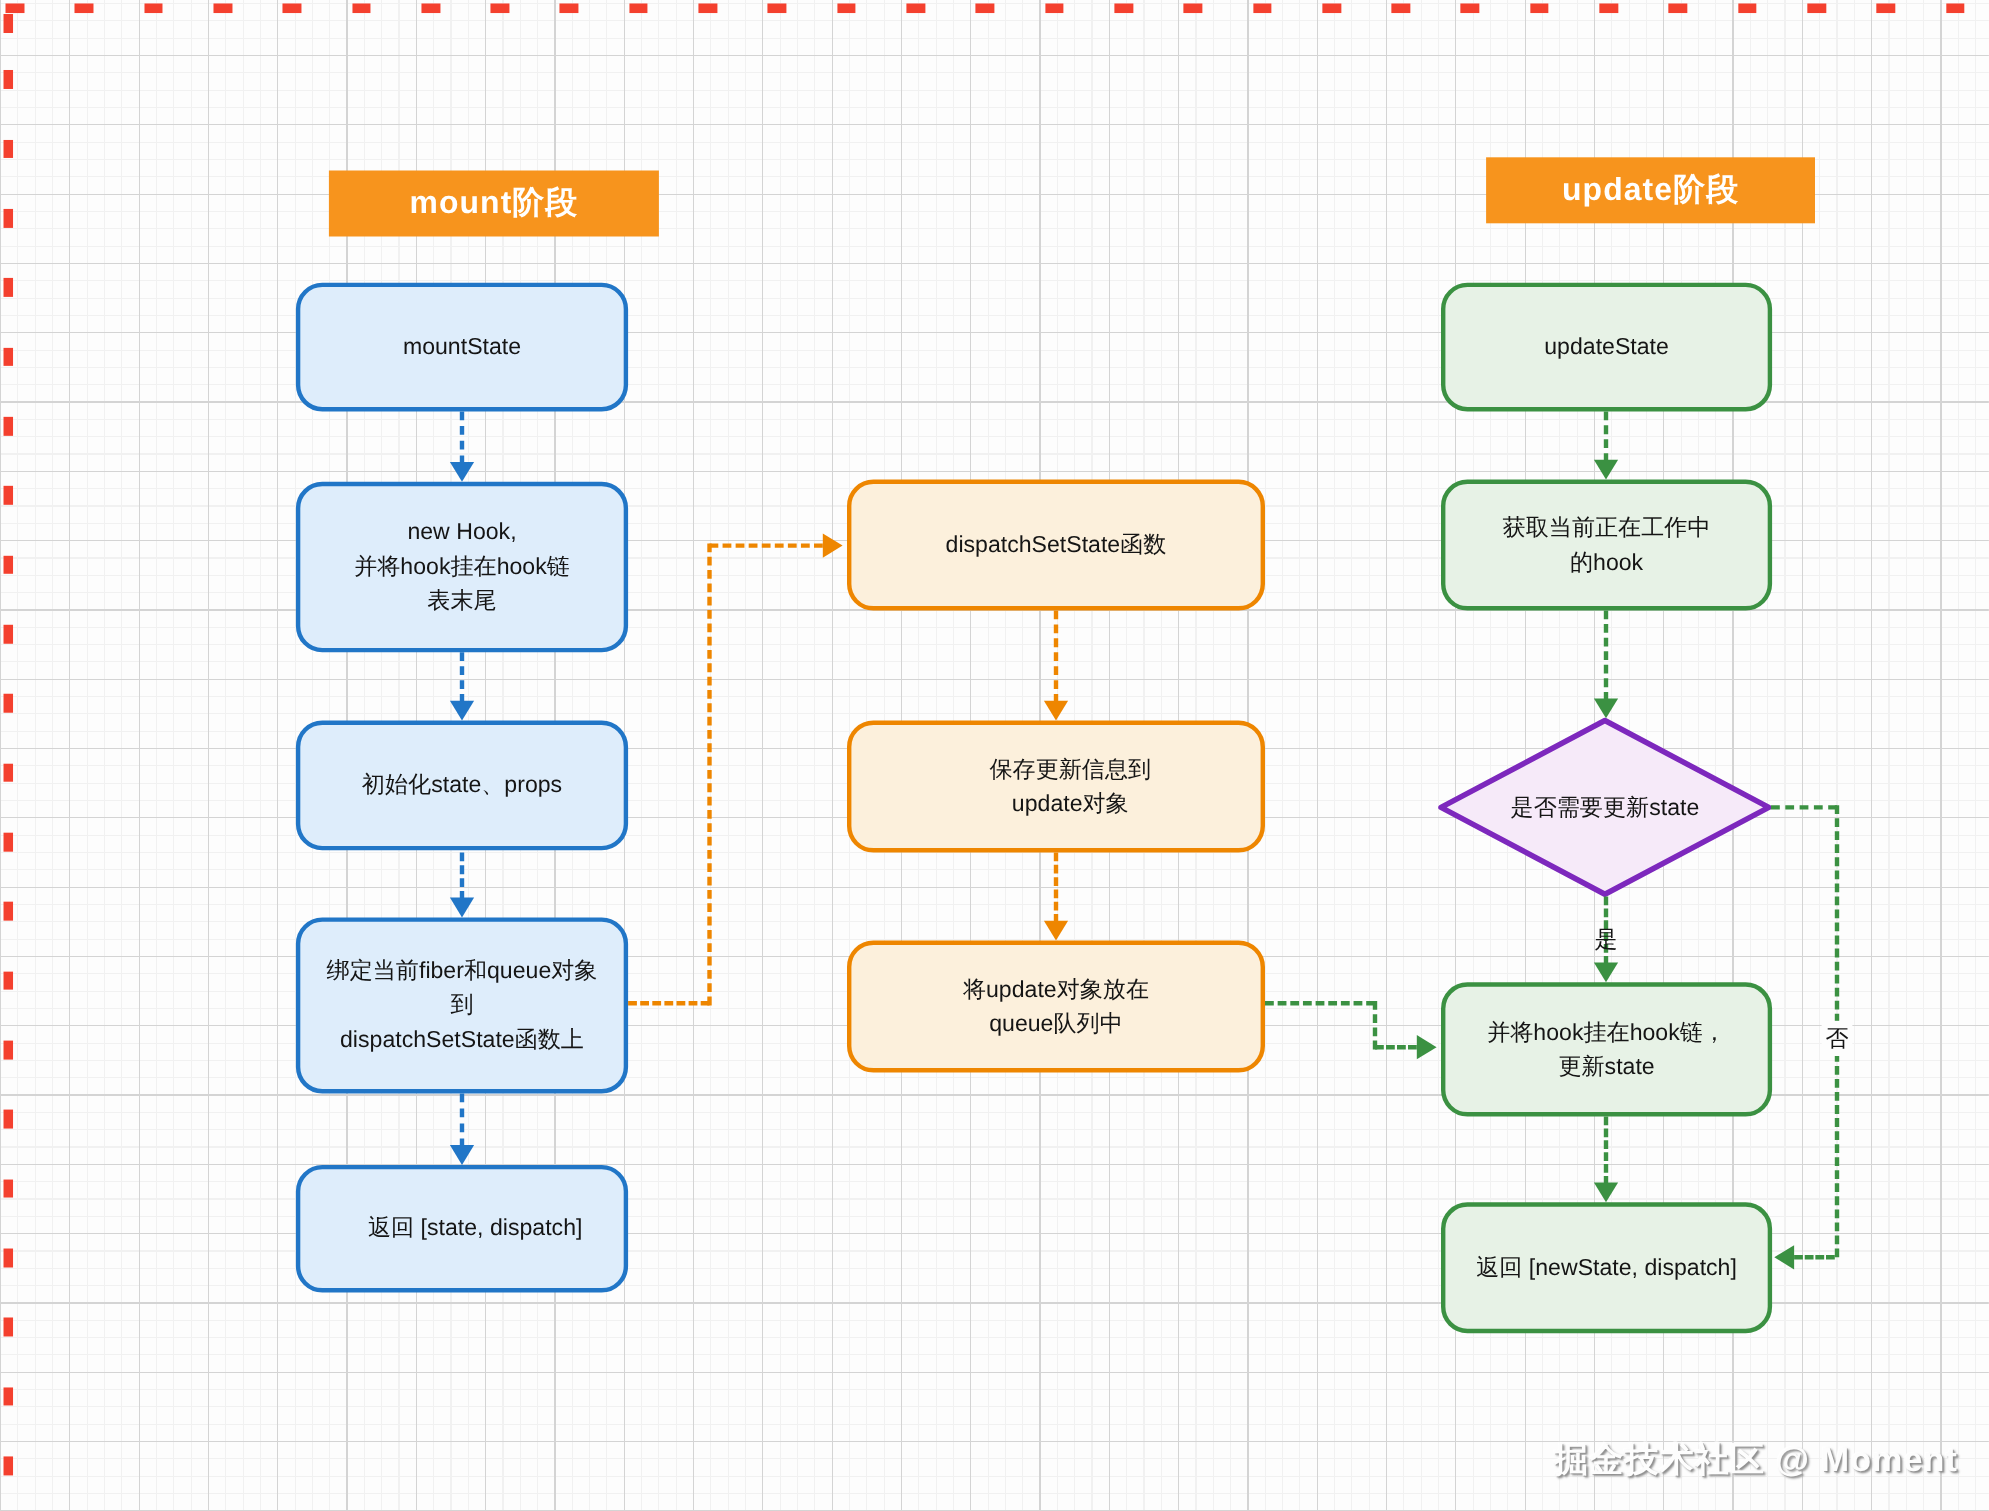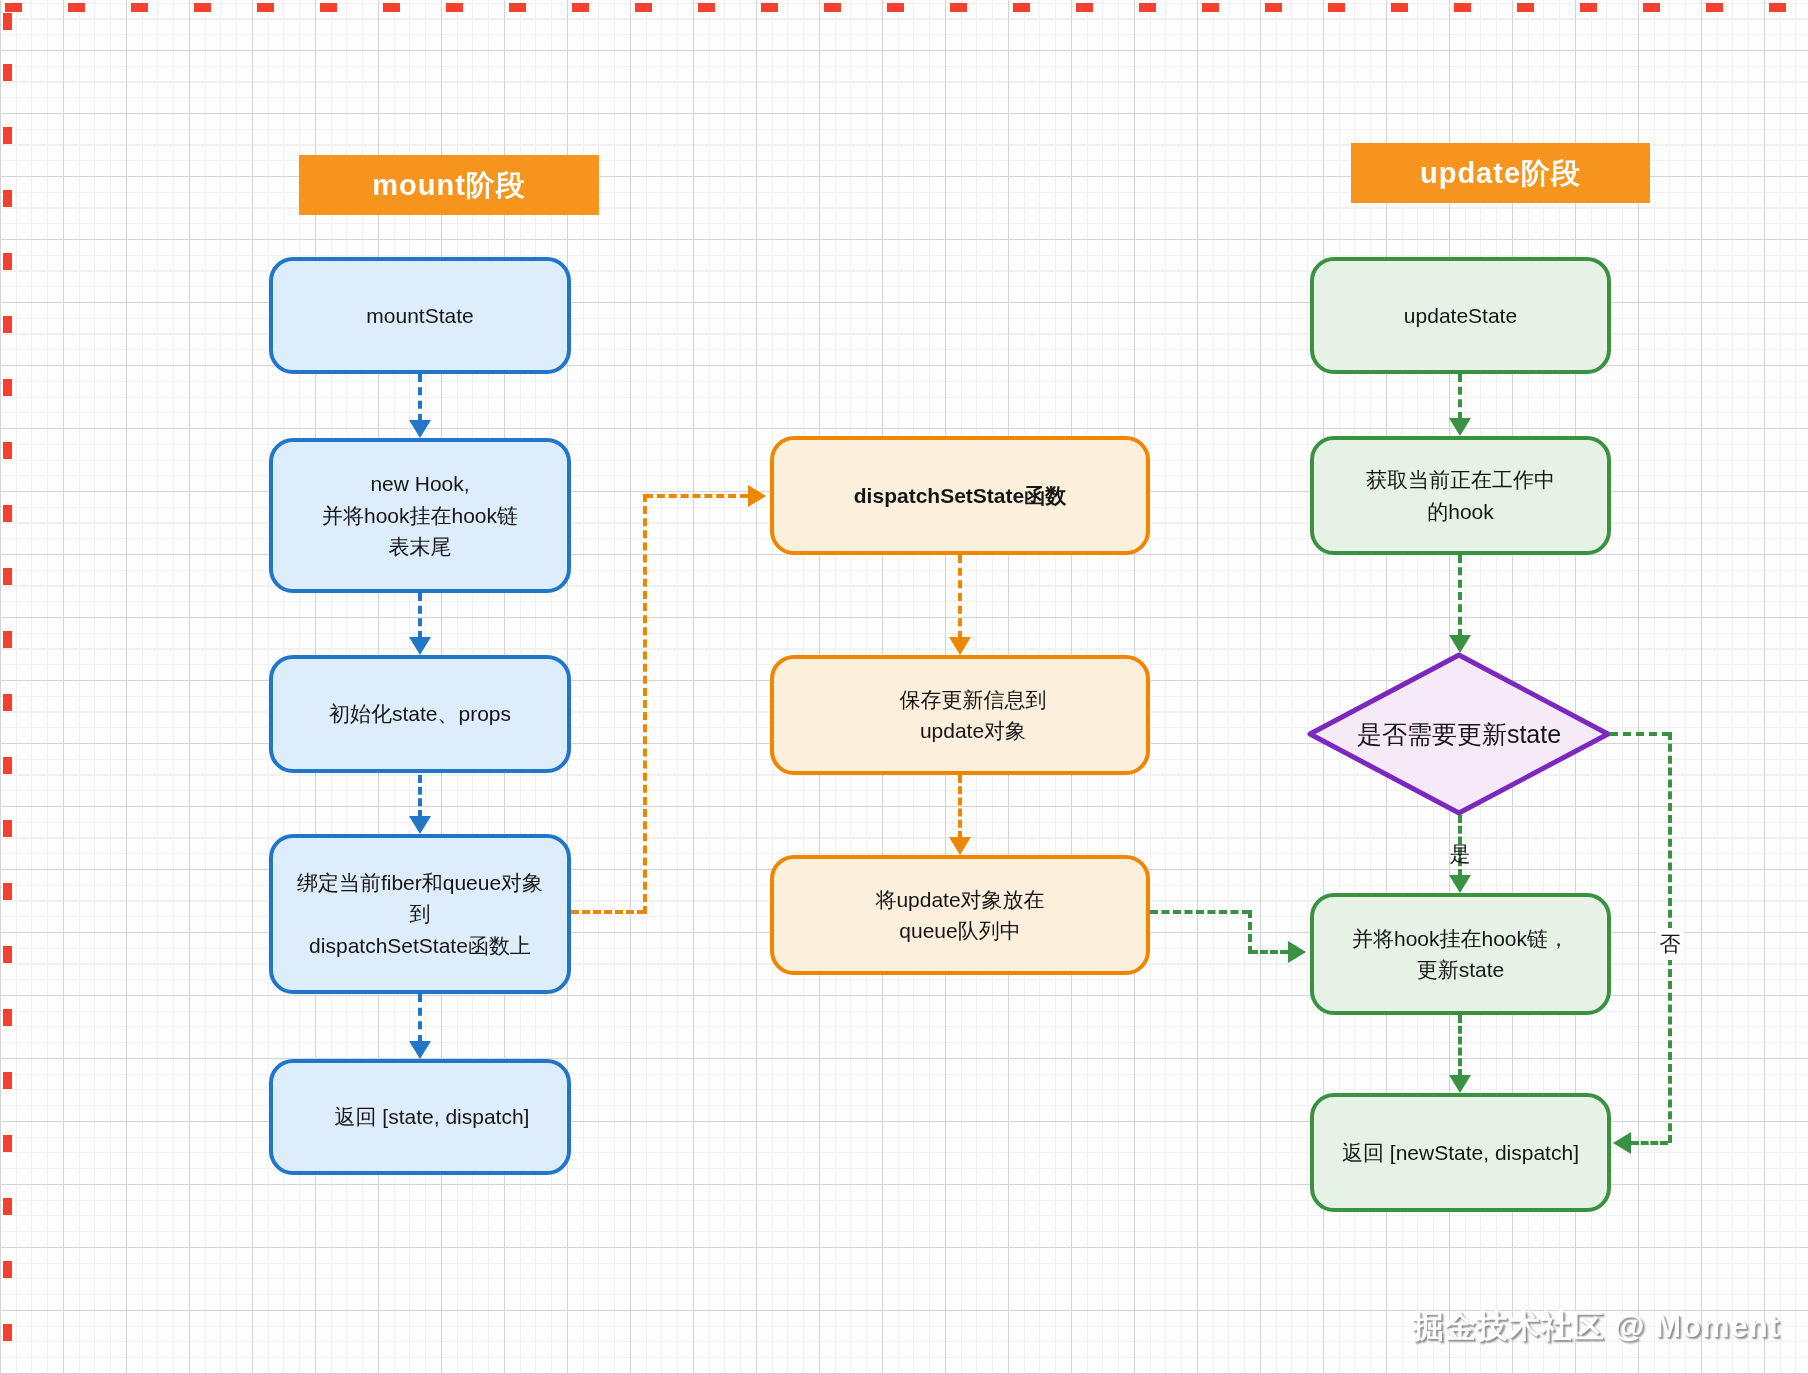--- a/index.html
+++ b/index.html
@@ -60,21 +60,21 @@
     border-top:11px solid transparent;border-bottom:11px solid transparent;border-right:18px solid;}
   .head-right.o{border-left-color:#ee8600;}
   .head-right.g{border-left-color:#3b9142;}
   .head-left.g{border-right-color:#3b9142;}
 
   .diamond-wrap{position:absolute;left:1306px;top:651px;width:306px;height:166px;}
   .diamond-wrap svg{position:absolute;left:0;top:0;}
   .diamond-label{
     position:absolute;left:0;top:0;width:100%;height:100%;
     display:flex;align-items:center;justify-content:center;
-    font-size:25px;text-align:center;
+    font-size:21px;text-align:center;
   }
   .branch-label{
     position:absolute;font-size:21px;text-align:center;color:#151515;
   }
   .branch-label.no{background:#fdfdfd;padding:2px 0;}
   .watermark{
     position:absolute;top:1306px;right:28px;
     font-size:31px;font-weight:bold;color:#fdfdfd;letter-spacing:1px;
     text-shadow:2px 2px 2px #8f8f8f,-1px -1px 1px #ffffff,1px 1px 0 #b9b9b9;
   }
@@ -93,21 +93,21 @@
   <div class="node blue" style="left:269px;top:257px;width:302px;height:117px;">mountState</div>
   <div class="node blue" style="left:269px;top:438px;width:302px;height:155px;">new Hook,
 并将hook挂在hook链
 表末尾</div>
   <div class="node blue" style="left:269px;top:655px;width:302px;height:118px;">初始化state、props</div>
   <div class="node blue" style="left:269px;top:834px;width:302px;height:160px;">绑定当前fiber和queue对象
 到
 dispatchSetState函数上</div>
   <div class="node blue" style="left:269px;top:1059px;width:302px;height:116px;padding-left:38px;">返回 [state, dispatch]</div>
 
-  <div class="node orange" style="left:770px;top:436px;width:380px;height:119px;font-weight:bold;">dispatchSetState函数</div>
+  <div class="node orange" style="left:770px;top:436px;width:380px;height:119px;">dispatchSetState函数</div>
   <div class="node orange" style="left:770px;top:655px;width:380px;height:120px;padding-left:40px;">保存更新信息到
 update对象</div>
   <div class="node orange" style="left:770px;top:855px;width:380px;height:120px;">将update对象放在
 queue队列中</div>
 
   <div class="node green" style="left:1310px;top:257px;width:301px;height:117px;">updateState</div>
   <div class="node green" style="left:1310px;top:436px;width:301px;height:119px;">获取当前正在工作中
 的hook</div>
   <div class="node green" style="left:1310px;top:893px;width:301px;height:122px;">并将hook挂在hook链，
 更新state</div>

